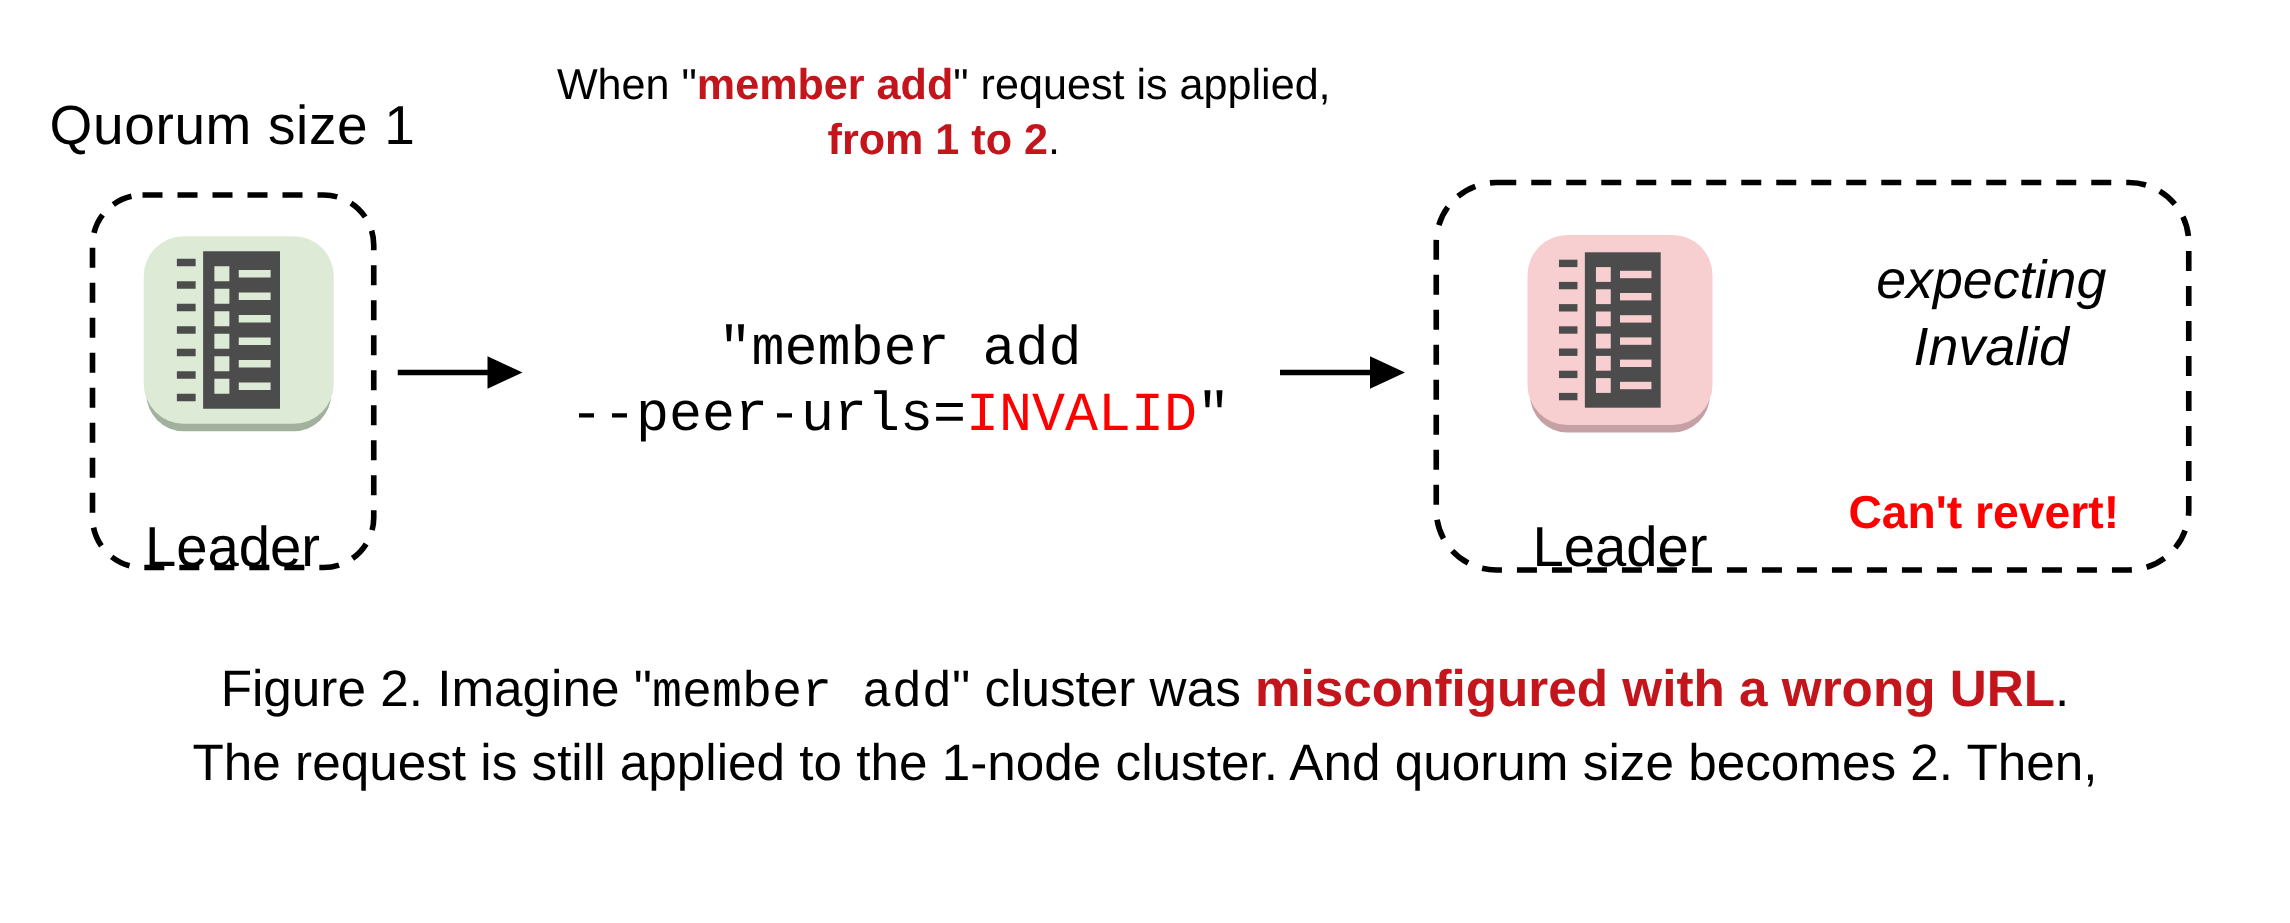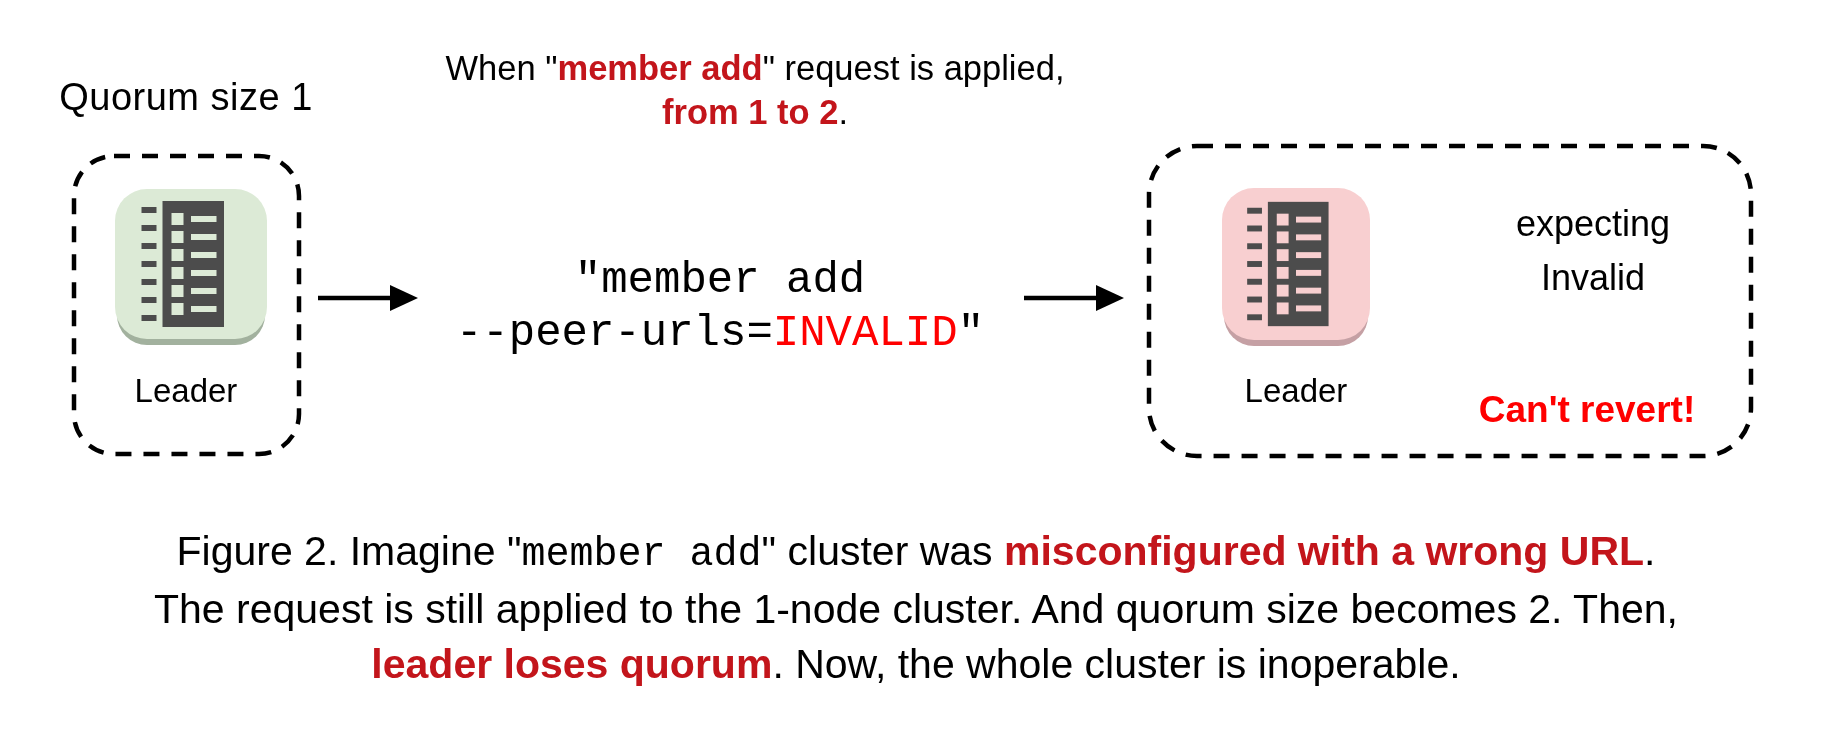--- a/index.html
+++ b/index.html
@@ -9,63 +9,65 @@
     height: 738px;
     background: #ffffff;
     font-family: "Liberation Sans", sans-serif;
     color: #000000;
     overflow: hidden;
   }
   .abs { position: absolute; }
   .center { text-align: center; }
 
   .cluster-title {
-    font-size: 38px;
+    font-size: 44px;
     letter-spacing: 0.5px;
     white-space: nowrap;
   }
   .node-box {
     border-radius: 32px;
   }
   .node-box.green {
     background: var(--green-bg);
     box-shadow: 0 8px 0 -2px var(--green-shadow);
   }
   .node-box.pink {
     background: var(--pink-bg);
     box-shadow: 0 8px 0 -2px var(--pink-shadow);
   }
   .node-box svg { width: 100%; height: 100%; display: block; }
   .glyph-dark rect { fill: var(--icon-dark); }
   .icon-green .hole rect { fill: var(--green-bg); }
   .icon-pink .hole rect { fill: var(--pink-bg); }
 
   .node-label {
-    font-size: 33px;
+    font-size: 45px;
     white-space: nowrap;
+    margin-top: 40px;
   }
 
   .top-note {
     font-size: 34.5px;
     line-height: 43.5px;
     white-space: nowrap;
   }
   .red-bold { color: var(--dark-red); font-weight: bold; }
   .bright-red { color: var(--bright-red); }
 
   .command {
     font-family: "Liberation Mono", monospace;
     font-size: 44px;
     line-height: 53px;
     white-space: nowrap;
   }
 
   .expecting {
-    font-size: 36px;
+    font-size: 43px;
     line-height: 54px;
+    font-style: italic;
     white-space: nowrap;
     text-align: center;
   }
   .warning {
     font-size: 37px;
     font-weight: bold;
     color: var(--bright-red);
     white-space: nowrap;
   }
 
@@ -178,16 +180,15 @@
   <div class="abs expecting center" style="left:1443px; top:197px; width:300px;">
     <div>expecting</div>
     <div>Invalid</div>
   </div>
 
   <div class="abs warning center" style="left:1437px; top:389px; width:300px;">Can't revert!</div>
 
   <div class="abs caption center" style="left:0px; top:524px; width:1832px;">
     <div><span class="fig-label">Figure 2.</span><span> Imagine </span><span>"</span><span class="mono">member add</span><span>"</span><span> cluster was </span><span class="red-bold">misconfigured with a wrong URL</span><span>.</span></div>
     <div>The request is still applied to the 1-node cluster. And quorum size becomes 2. Then,</div>
-    <div><span class="red-bold">leader loses quorum</span><span>. Now, the whole cluster is inoperable.</span></div>
   </div>
 
 </div>
 
 </body></html>

